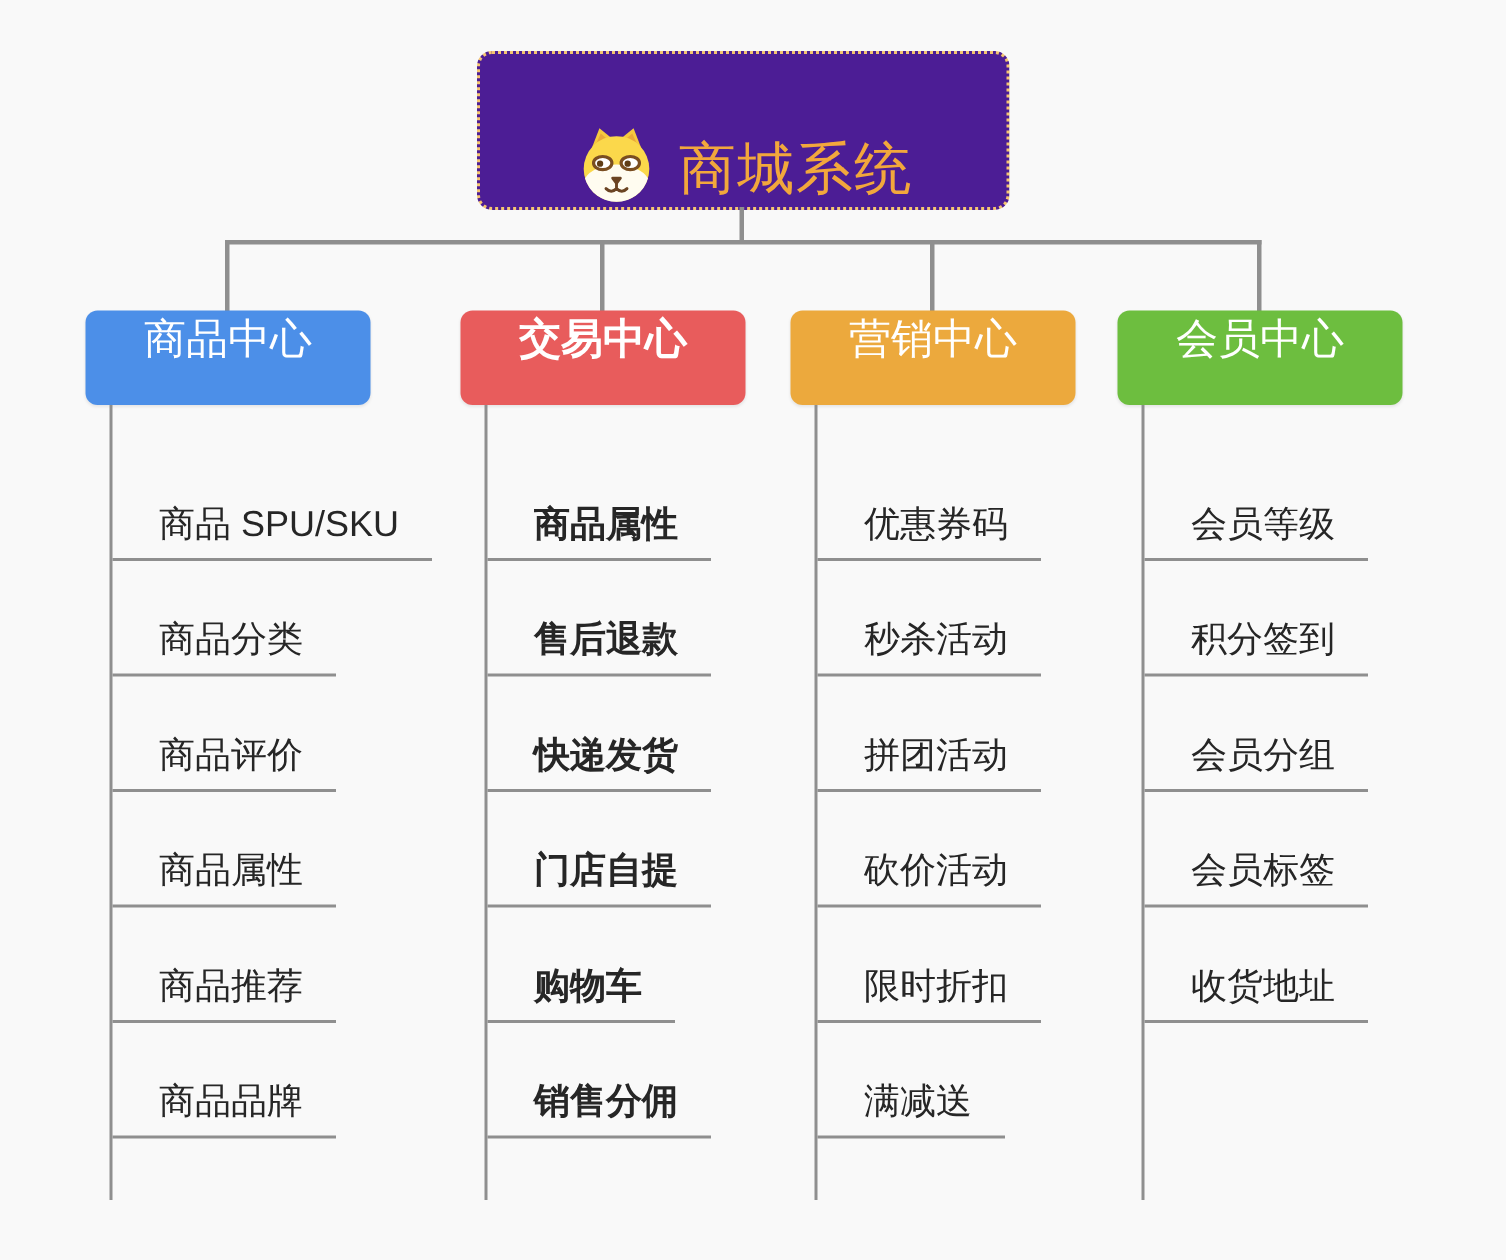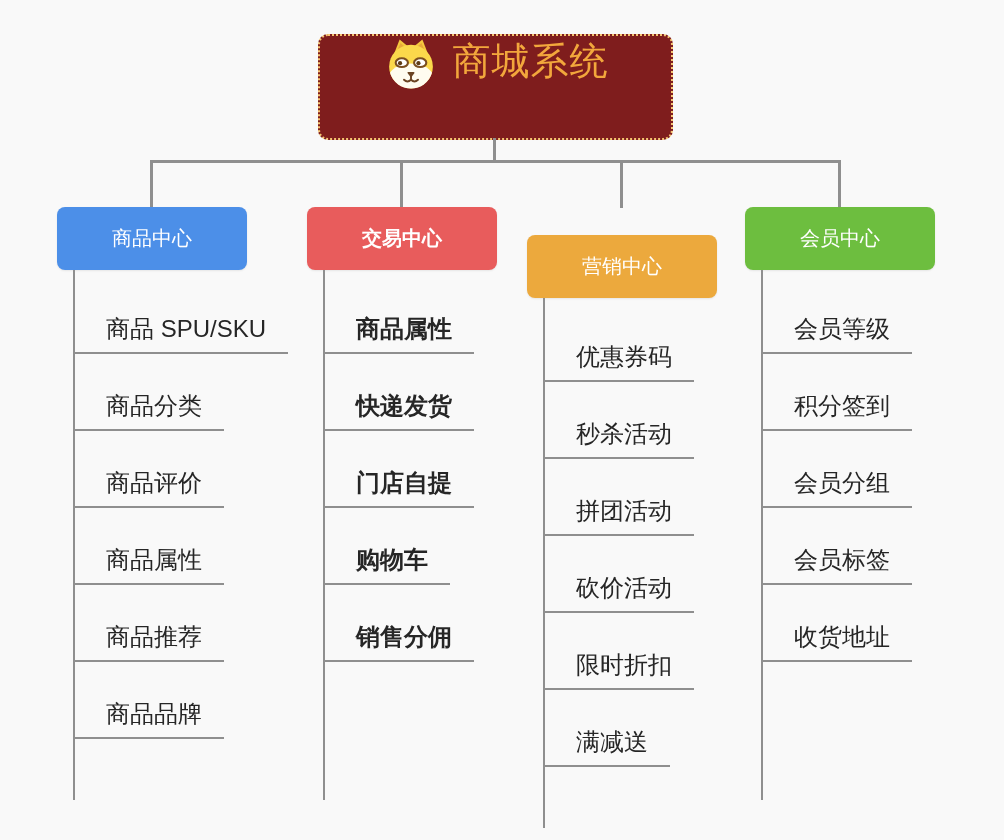--- a/index.html
+++ b/index.html
@@ -8,51 +8,51 @@
     background: #f9f9f9;
     font-family: "Liberation Sans", sans-serif;
     position: relative; overflow: hidden;
   }
   .canvas { position: absolute; inset: 0; }
 
   
   .root-node {
     position: absolute; left: 318px; top: 34px;
     width: 355px; height: 106px; box-sizing: border-box;
-    background: #7f1d1d;
+    background: #4c1d95;
     border: 2px dotted #f5c571;
     border-radius: 10px;
-    display: flex; align-items: flex-start; justify-content: center; gap: 14px;
+    display: flex; align-items: flex-end; justify-content: center; gap: 14px;
   }
   .root-title { font-size: 38px; color: #f2a73c; letter-spacing: 1px; }
   .dog-icon { width: 56px; height: 56px; flex: 0 0 auto; }
 
   
   .line { position: absolute; background: #8f8f8f; }
   .stub { left: 493px; top: 138px; width: 3px; height: 24px; }
   .rail { left: 150px; top: 160px; width: 691px; height: 3px; }
   .drop { top: 160px; width: 3px; height: 48px; }
   .d1 { left: 150px; } .d2 { left: 400px; } .d3 { left: 620px; } .d4 { left: 838px; }
 
   
   .branch { position: absolute; top: 207px; width: 190px; }
   .b1 { left: 57px; } .b2 { left: 307px; font-weight: bold; } .b3 { left: 527px; } .b4 { left: 745px; }
   .branch-header {
     height: 63px; border-radius: 8px;
-    display: flex; align-items: center; justify-content: center;
-    color: #ffffff; font-size: 20px;
+    display: flex; justify-content: center;
+    color: #ffffff; font-size: 28px;
     box-shadow: 0 1px 2px rgba(0,0,0,0.08);
   }
   .branch-items {
     margin-left: 16px;
     border-left: 2px solid #8f8f8f;
     height: 530px;
   }
   .branch-item { height: 77px; display: flex; align-items: flex-end; }
-  .branch-item:first-child { height: 84px; }
+  .branch-item:first-child { height: 104px; }
   .branch-item-label {
     display: inline-block; white-space: nowrap;
     font-size: 24px; color: #262626;
     padding: 0 22px 7px 31px;
     border-bottom: 2px solid #8f8f8f;
   }
 </style>
 </head>
 <body>
 
@@ -117,41 +117,44 @@
 
   <div class="branch b2">
     <div class="branch-header" style="background: rgb(232, 92, 92);">
       <span class="branch-header-label">交易中心</span>
     </div>
     <div class="branch-items">
   <div class="branch-item">
     <span class="branch-item-label">商品属性</span>
   </div>
 
+  <div class="branch-item">
+    <span class="branch-item-label">售后退款</span>
+  </div>
 
   <div class="branch-item">
     <span class="branch-item-label">快递发货</span>
   </div>
 
   <div class="branch-item">
     <span class="branch-item-label">门店自提</span>
   </div>
 
   <div class="branch-item">
     <span class="branch-item-label">购物车</span>
   </div>
 
   <div class="branch-item">
     <span class="branch-item-label">销售分佣</span>
   </div>
 </div>
   </div>
 
   <div class="branch b3">
-    <div class="branch-header" style="background: rgb(236, 169, 61); margin-top: 28px;">
+    <div class="branch-header" style="background: rgb(236, 169, 61);">
       <span class="branch-header-label">营销中心</span>
     </div>
     <div class="branch-items">
   <div class="branch-item">
     <span class="branch-item-label">优惠券码</span>
   </div>
 
   <div class="branch-item">
     <span class="branch-item-label">秒杀活动</span>
   </div>

